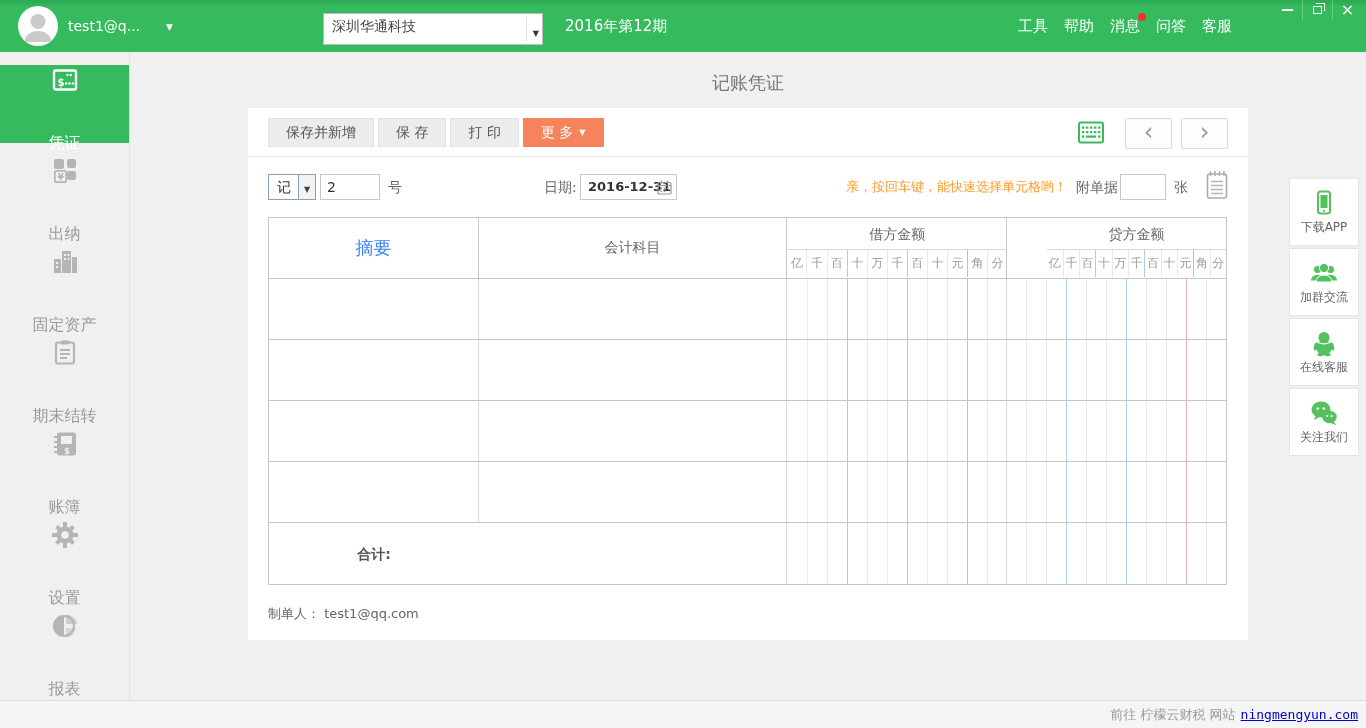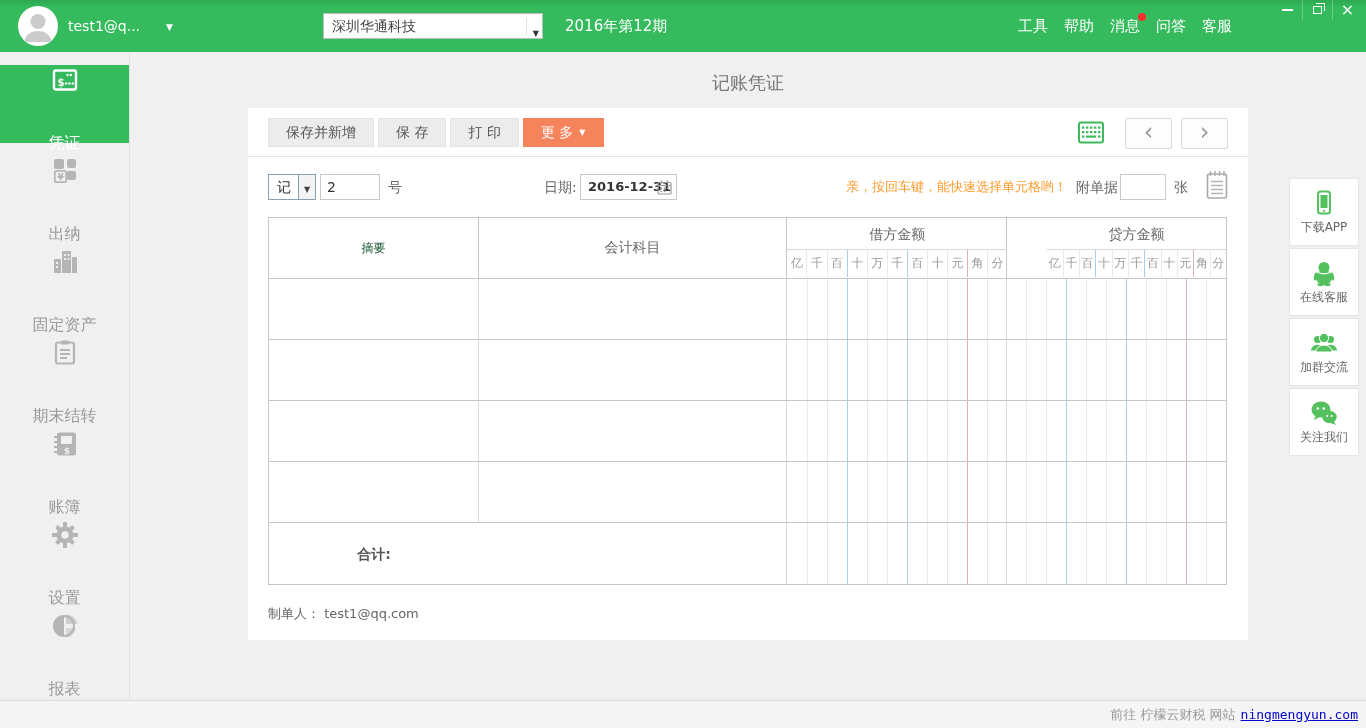--- a/index.html
+++ b/index.html
@@ -7,21 +7,21 @@
   body { font-family:"DejaVu Sans","Liberation Sans",sans-serif; background:#f0f0f0; position:relative; }
 
   
   .topbar { position:absolute; left:0; top:0; width:1366px; height:52px;
             background:linear-gradient(#2ca851,#35bb5d 14%); z-index:5; }
   .avatar { position:absolute; left:18px; top:6px; width:40px; height:40px; border-radius:50%;
             background:#fff; overflow:hidden; }
   .user-name { position:absolute; left:68px; top:0; height:52px; line-height:52px;
                color:#fff; font-size:14px; }
   .user-caret { position:absolute; left:166px; top:22px; color:#fff; font-size:9px; }
-  .company-select { position:absolute; left:323px; top:13px; width:220px; height:26px;
+  .company-select { position:absolute; left:323px; top:13px; width:220px; height:32px;
                     background:#fff; border:1px solid #bdbdbd; font-size:14px; color:#444;
                     line-height:24px; padding-left:8px; cursor:pointer; }
   .company-caret { position:absolute; right:3px; top:8px; font-size:8px; color:#333; }
   .company-sep { position:absolute; right:15px; top:3px; bottom:3px; width:1px; background:#e0e0e0; }
   .period { position:absolute; left:553px; top:0; height:52px; line-height:52px;
             color:#fff; font-size:15px;margin-left:12px; }
   .topmenu { position:absolute; left:1018px; top:0; height:52px; display:flex; align-items:center; gap:16px; }
   .topmenu-item { color:#fff; font-size:15px; cursor:pointer; position:relative; }
   .red-dot { position:absolute; top:-4px; right:-6px; width:8px; height:8px; border-radius:50%;
              background:#ff2d2d; }
@@ -95,21 +95,21 @@
   .lbl-attach { left:828px; top:66px; }
   .attach-input { left:872px; top:66px; width:46px; }
   .lbl-attach-unit { left:926px; top:66px; }
   .notepad-icon { position:absolute; left:958px; top:62px; width:22px; height:30px; cursor:pointer; }
 
   
   .vtable { position:absolute; left:20px; top:109px; width:959px; border:1px solid #c6c6c6;
             background:#fff; }
   .vhead { display:flex; height:60px; }
   .vh-sum   { width:210px; border-right:1px solid #c6c6c6; display:flex; align-items:center;
-              justify-content:center; font-size:12px; color:#14532d; }
+              justify-content:center; font-size:18px; color:#3b82f6; }
   .vh-acc   { width:309px; border-right:1px solid #c6c6c6; display:flex; align-items:center;
               justify-content:center; font-size:14px; color:#666; }
   .vh-amt   { width:220px; }
   .vh-amt.second { border-left:1px solid #c6c6c6; margin-left:-1px;padding-left:40px; }
   .vh-amt .amt-title { height:32px; line-height:32px; text-align:center; font-size:14px;
                        color:#666; border-bottom:1px solid #d9d9d9; }
   .strip { display:flex; height:100%; }
   .vh-amt .strip { height:27px; }
   .dcell { flex:1 1 0; border-left:1px solid #eaeaea; text-align:center; font-size:12px;
            color:#999; line-height:26px; }
@@ -575,42 +575,42 @@
   <div class="rcard">
     <svg class="rc-icon" viewBox="0 0 28 28">
       <rect x="8" y="2.5" width="12" height="22" rx="2.5" fill="none" stroke="currentColor" stroke-width="2"></rect>
       <rect x="10.5" y="6" width="7" height="13" fill="currentColor"></rect>
       <circle cx="14" cy="21.8" r="1.1" fill="currentColor"></circle>
     </svg>
     <div class="rc-label">下载APP</div>
   </div>
   <div class="rcard">
     <svg class="rc-icon" viewBox="0 0 28 28">
-      <circle cx="14" cy="8.5" r="5.5" fill="currentColor"></circle>
-      <ellipse cx="14" cy="18.5" rx="8" ry="7.5" fill="currentColor"></ellipse>
-      <ellipse cx="5.8" cy="17.5" rx="1.8" ry="4" fill="currentColor" transform="rotate(14 5.8 17.5)"></ellipse>
-      <ellipse cx="22.2" cy="17.5" rx="1.8" ry="4" fill="currentColor" transform="rotate(-14 22.2 17.5)"></ellipse>
-      <ellipse cx="10.5" cy="25.6" rx="3.2" ry="1.6" fill="currentColor"></ellipse>
-      <ellipse cx="17.5" cy="25.6" rx="3.2" ry="1.6" fill="currentColor"></ellipse>
-      <path d="M8 13.5 a9 4.5 0 0 0 12 0" stroke="#fff" stroke-width="1.2" fill="none"></path>
-    </svg>
-    <div class="rc-label">在线客服</div>
-  </div>
-  <div class="rcard">
-    <svg class="rc-icon" viewBox="0 0 28 28">
       <g fill="currentColor">
         <circle cx="7.5" cy="10.5" r="3.6"></circle>
           <circle cx="20.5" cy="10.5" r="3.6"></circle>
         <path d="M1 21.5 a6.5 5.8 0 0 1 13 0 z"></path>
           <path d="M14 21.5 a6.5 5.8 0 0 1 13 0 z"></path>
         <circle cx="14" cy="9" r="4.6" stroke="#fff" stroke-width="1"></circle>
         <path d="M5.8 23 a8.2 7 0 0 1 16.4 0 z" stroke="#fff" stroke-width="1"></path>
       </g>
     </svg>
     <div class="rc-label">加群交流</div>
+  </div>
+  <div class="rcard">
+    <svg class="rc-icon" viewBox="0 0 28 28">
+      <circle cx="14" cy="8.5" r="5.5" fill="currentColor"></circle>
+      <ellipse cx="14" cy="18.5" rx="8" ry="7.5" fill="currentColor"></ellipse>
+      <ellipse cx="5.8" cy="17.5" rx="1.8" ry="4" fill="currentColor" transform="rotate(14 5.8 17.5)"></ellipse>
+      <ellipse cx="22.2" cy="17.5" rx="1.8" ry="4" fill="currentColor" transform="rotate(-14 22.2 17.5)"></ellipse>
+      <ellipse cx="10.5" cy="25.6" rx="3.2" ry="1.6" fill="currentColor"></ellipse>
+      <ellipse cx="17.5" cy="25.6" rx="3.2" ry="1.6" fill="currentColor"></ellipse>
+      <path d="M8 13.5 a9 4.5 0 0 0 12 0" stroke="#fff" stroke-width="1.2" fill="none"></path>
+    </svg>
+    <div class="rc-label">在线客服</div>
   </div>
   <div class="rcard">
     <svg class="rc-icon" viewBox="0 0 28 28">
       <g fill="currentColor">
         <ellipse cx="11" cy="10.5" rx="9.5" ry="8"></ellipse>
         <path d="M6 16.5 L3.6 21 L9 18.6 Z"></path>
         <ellipse cx="19.5" cy="18" rx="7.2" ry="6.2"></ellipse>
         <path d="M23.5 22.5 L26.2 26 L20.8 24.3 Z"></path>
       </g>
       <circle cx="7.8" cy="9.5" r="1.3" fill="#fff"></circle>

